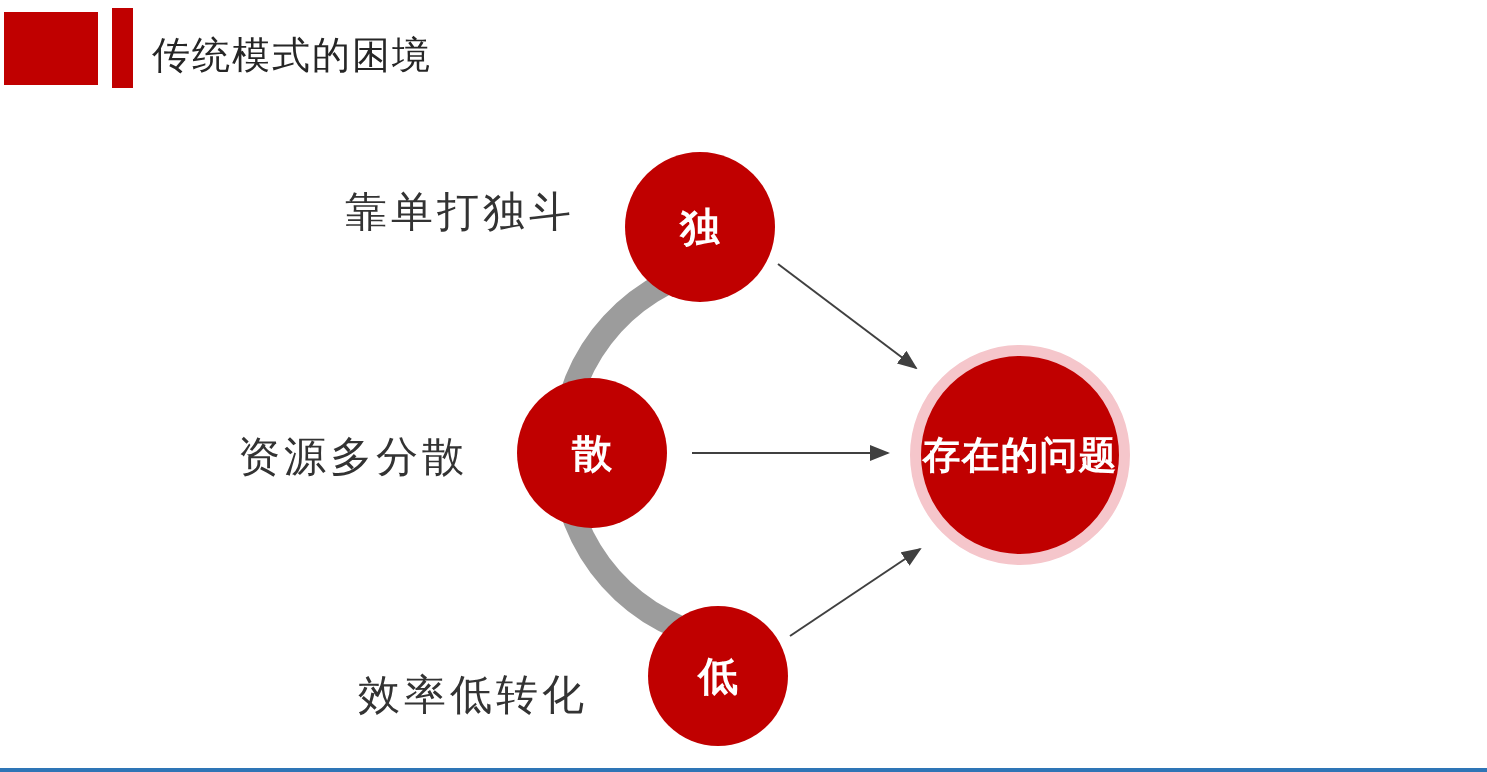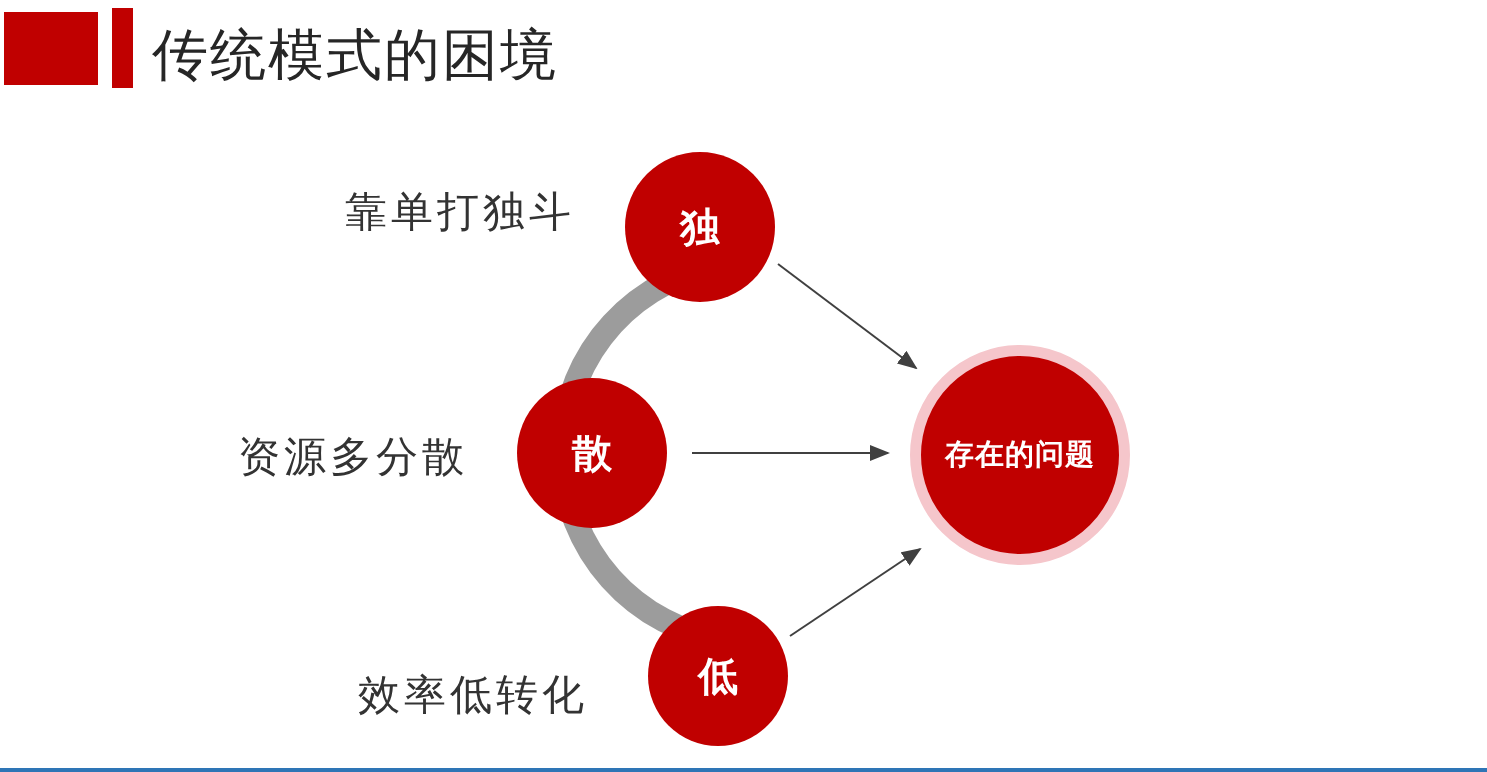--- a/index.html
+++ b/index.html
@@ -12,21 +12,21 @@
     --label-text:#333333;
     --bottom-line-blue:#2E75B6;
   }
   .slide{
     position:relative;width:1487px;height:772px;background:#fff;overflow:hidden;
     font-family:"Liberation Sans","DejaVu Sans",sans-serif;
   }
   .title-block{position:absolute;left:4px;top:12px;width:94px;height:73px;background:var(--primary-red);}
   .title-bar{position:absolute;left:112px;top:8px;width:21px;height:80px;background:var(--primary-red);}
   .slide-title{
-    position:absolute;left:152px;top:28px;font-size:56px;line-height:54px;
+    position:absolute;left:152px;top:28px;font-size:38px;line-height:54px;
     color:var(--title-text);font-weight:500;letter-spacing:2px;white-space:nowrap;
   }
   .diagram-svg{position:absolute;left:0;top:0;}
   .connector-arc{fill:none;stroke:var(--arc-gray);stroke-width:24px;}
   .arrow-line{stroke:var(--arrow-dark);stroke-width:2px;}
   .arrowhead-shape{fill:var(--arrow-dark);}
   .node{
     position:absolute;border-radius:50%;background:var(--primary-red);
     display:flex;align-items:center;justify-content:center;color:#fff;font-weight:bold;
   }
@@ -36,21 +36,21 @@
   .node-di{left:648px;top:606px;width:140px;height:140px;}
   .annotation{position:absolute;font-size:42px;color:var(--label-text);letter-spacing:4px;white-space:nowrap;}
   .annotation-du{left:345px;top:184px;}
   .annotation-san{left:238px;top:429px;}
   .annotation-di{left:358px;top:667px;text-align:right;}
   .result-circle{
     position:absolute;left:910px;top:345px;width:220px;height:220px;border-radius:50%;
     background:var(--primary-red);border:11px solid var(--halo-pink);box-sizing:border-box;
     display:flex;align-items:center;justify-content:center;
   }
-  .result-label{color:#fff;font-size:29px;font-weight:bold;white-space:nowrap;letter-spacing:1px;}
+  .result-label{color:#fff;font-size:38px;font-weight:bold;white-space:nowrap;letter-spacing:1px;}
   .bottom-line{position:absolute;left:0;bottom:0;width:100%;height:4px;background:var(--bottom-line-blue);}
 </style>
 </head>
 <body>
 
 <div class="slide">
 
   <div class="title-block"></div>
   <div class="title-bar"></div>
   <div class="slide-title">传统模式的困境</div>

